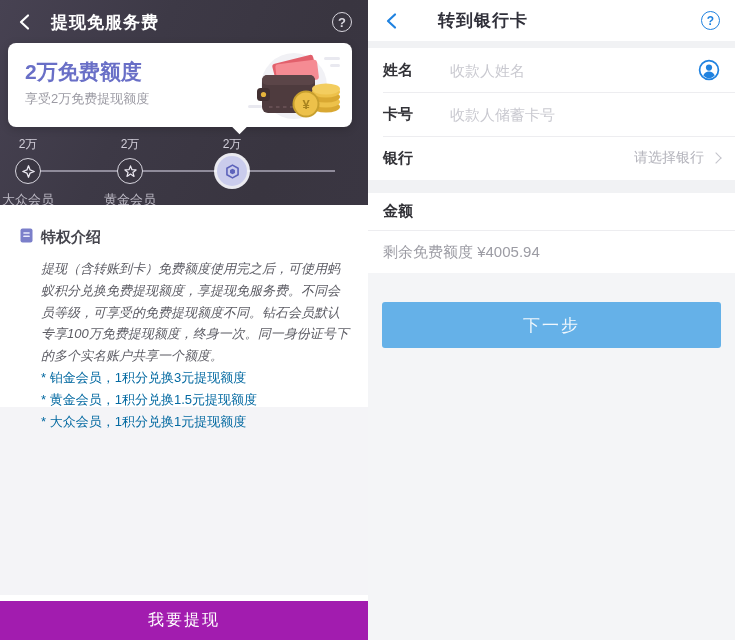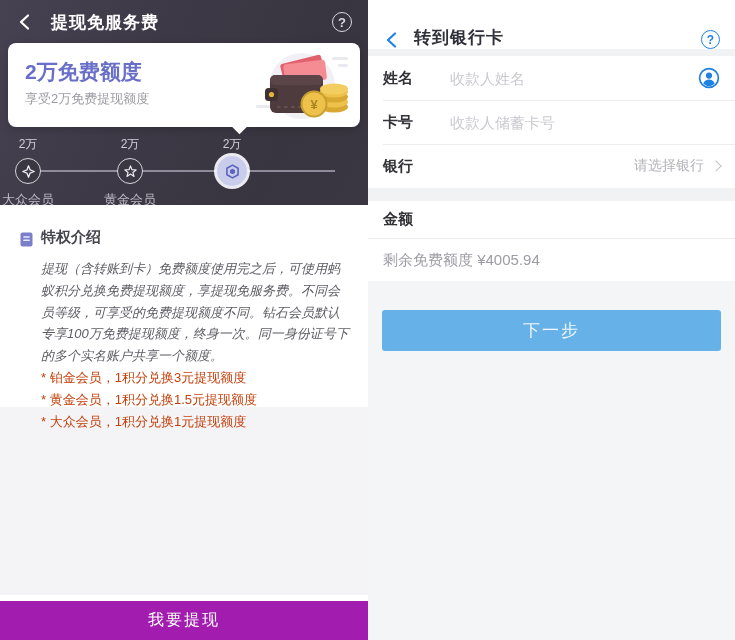--- a/index.html
+++ b/index.html
@@ -8,72 +8,72 @@
   .app { width:735px; height:640px; display:flex; overflow:hidden; background:#fff; }
 
   
   .left-screen { position:relative; width:368px; height:640px; background:#fff; flex:0 0 368px; }
   .dark-section { position:relative; height:205px;
     background:linear-gradient(115deg,#474252 0%,#3d3946 38%,#393540 75%,#3a3642 100%); }
   .l-header { display:flex; align-items:center; height:44px; padding:8px 16px; }
   .l-title { color:#fff; font-size:17px; font-weight:bold; margin-left:17px; letter-spacing:1px; }
   .help-circle { margin-left:auto; width:20px; height:20px; border:1.6px solid #d9d7df; border-radius:50%;
     color:#d9d7df; font-size:13px; font-weight:bold; display:flex; align-items:center; justify-content:center; }
-  .quota-card { position:absolute; left:8px; right:8px; top:43px; height:84px; background:#fff;
+  .quota-card { position:absolute; left:8px; right:16px; top:43px; height:84px; background:#fff;
     border-radius:8px; box-shadow:0 2px 8px rgba(0,0,0,.18); }
   .quota-notch { position:absolute; bottom:-5px; left:226px; width:11px; height:11px; background:#fff; transform:rotate(45deg); }
   .quota-title { position:absolute; left:17px; top:15px; font-size:21px; font-weight:bold; color:#696fc7; }
   .quota-sub { position:absolute; left:17px; top:47px; font-size:13px; color:#9b9aa3;text-align:center; }
   .wallet-illu { position:absolute; right:8px; top:6px; }
 
   .progress { position:absolute; left:0; right:0; top:135px; height:74px; }
   .progress-line { position:absolute; left:28px; right:33px; top:35px; height:2px; background:#8f8b9a; }
   .milestone { position:absolute; top:0; width:84px; text-align:center; }
   .m1{ left:-14px; } .m2{ left:88px; } .m3{ left:190px; } .m4{ left:293px; }
   .m-amount { height:18px; line-height:18px; font-size:12px; color:#d2cfda; }
   .m-circle-wrap { height:36px; display:flex; align-items:center; justify-content:center; }
   .m-circle { width:26px; height:26px; border-radius:50%; border:1.6px solid #d7d5de; background:#3a3642;
     display:flex; align-items:center; justify-content:center; }
   .milestone.active .m-circle { width:30px; height:30px; border:none; background:#caccec;
     box-shadow:0 0 0 3px rgba(250,250,255,.92); }
   .m-level { margin-top:2px; height:18px; line-height:18px; font-size:13px; color:#bdbac5; }
   .milestone.active .m-level { color:#ffffff;margin-top:40px; }
 
   .privileges { position:relative; height:202px; background:#fff; padding:23px 18px 0 20px; }
-  .priv-head { display:flex; align-items:flex-end; }
+  .priv-head { display:flex; align-items:flex-start; }
   .priv-title { font-size:15px; font-weight:bold; color:#45454d; margin-left:8px; }
   .priv-body { margin:11px 0 0 21px; width:311px; font-size:13px; line-height:1.68; color:#5c5c64;font-style:italic; }
-  .priv-note { margin-left:21px; width:311px; font-size:13px; line-height:1.68; color:#c2410c; }
+  .priv-note { margin-left:21px; width:311px; font-size:13px; line-height:1.68; color:#0369a1; }
   .gray-area-left { height:188px; background:#f4f4f7; }
   .white-gap-left { height:6px; background:#fff; }
   .withdraw-btn { display:block; width:100%; height:39px; border:none; background:#a21caf; color:#fff;
     font-size:16px; letter-spacing:2px; font-family:inherit; cursor:pointer; }
 
   
   .right-screen { position:relative; width:367px; height:640px; background:#f4f5f7; flex:0 0 367px; }
-  .r-header { display:flex; align-items:flex-end; height:49px; padding:0 15px; background:#fff; }
+  .r-header { display:flex; align-items:center; height:41px; padding:0 15px; background:#fff;gap:24px; }
   .r-title { color:#30303a; font-size:17px; font-weight:bold; margin-left:13px; letter-spacing:1px; }
   .help-circle-blue { margin-left:auto; width:19px; height:19px; border:1.6px solid #1f82e0; border-radius:50%;
     color:#1f82e0; font-size:12px; font-weight:bold; display:flex; align-items:center; justify-content:center; }
   .band { height:7px; background:#f1f2f4; }
   .form-block { background:#fff; }
   .form-row { display:flex; align-items:center; height:44px; padding:8px 15px; position:relative; background:#fff; }
   .form-row + .form-row::before { content:""; position:absolute; top:0; left:15px; right:0; height:1px; background:#ededf0; }
   .f-label { width:67px; font-size:15px; font-weight:bold; color:#333338; }
   .f-input { flex:1; border:none; outline:none; font-size:15px; color:#333; font-family:inherit; background:transparent; }
   .f-input::placeholder { color:#c9c9d0; }
   .bank-value { margin-left:auto; font-size:14px; color:#b4b4bc; }
   .chev-right { width:8px; height:8px; border-top:1.6px solid #c3c3ca; border-right:1.6px solid #c3c3ca;
     transform:rotate(45deg); margin-left:8px; }
   .band2 { height:13px; background:#f1f2f4; }
   .amount-row { display:flex; align-items:center; height:38px; padding:0 15px; background:#fff;
     border-bottom:1px solid #ededf0; }
   .remaining-row { display:flex; align-items:center; height:42px; padding:0 15px; background:#fff; }
   .remaining-text { font-size:15px; color:#9c9ca4; }
-  .next-btn { display:block; margin:29px 14px 0 14px; width:339px; height:41px; border:none; border-radius:3px;
+  .next-btn { display:block; margin:29px 14px 0 14px; width:339px; height:46px; border:none; border-radius:3px;
     background:#65b1e8; color:rgba(255,255,255,.9); font-size:17px; letter-spacing:2px; font-family:Liberation Mono, monospace; cursor:pointer; }
 </style>
 </head>
 <body>
 
 <div class="app">
 
   <div class="left-screen">
     <div class="dark-section">
       <div class="l-header">

